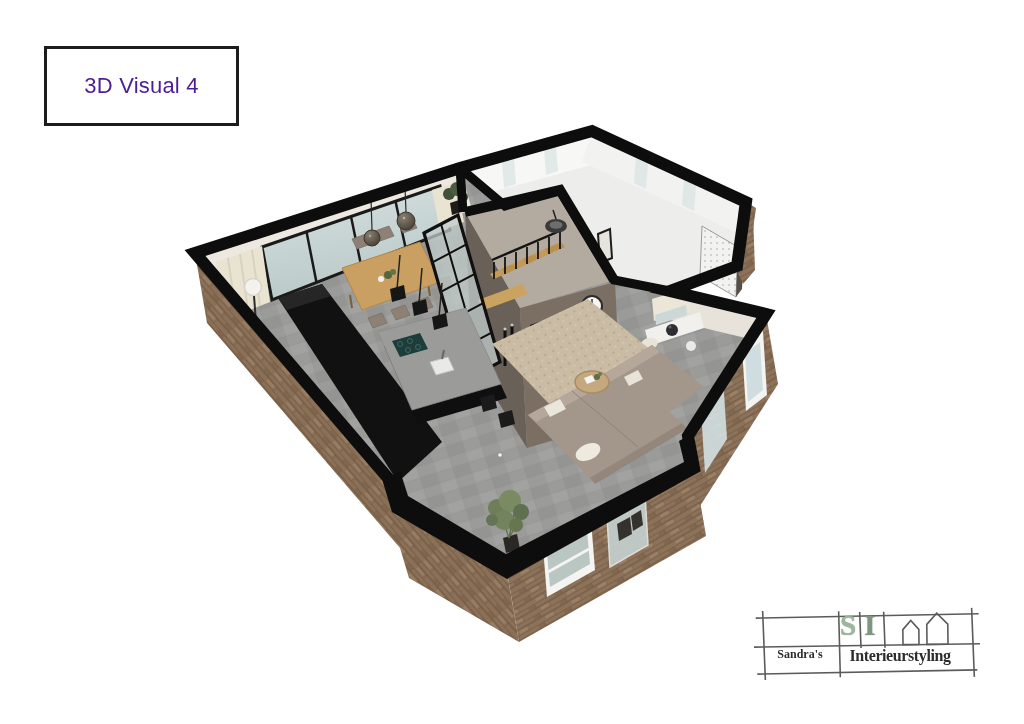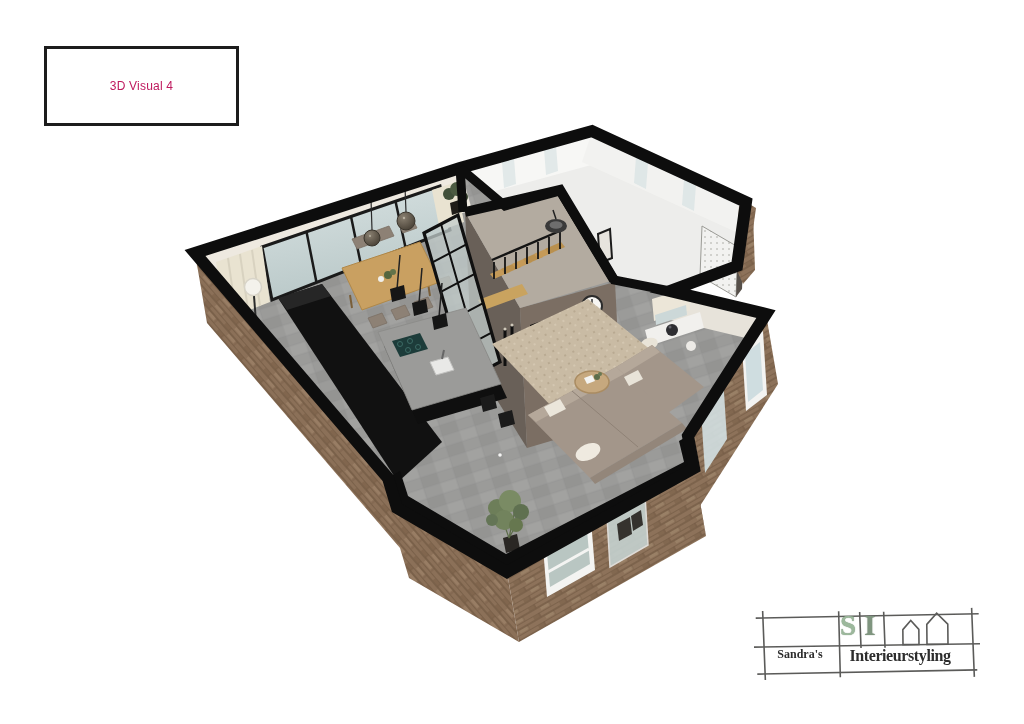--- a/index.html
+++ b/index.html
@@ -2,21 +2,21 @@
 <html><head>
 <meta charset="utf-8">
 <style>
   html,body{margin:0;padding:0;background:#ffffff;}
   .canvas{position:relative;width:1024px;height:724px;background:#ffffff;overflow:hidden;
           font-family:"Liberation Sans",sans-serif;}
   .scene{position:absolute;left:0;top:0;}
   .title-box{position:absolute;left:44px;top:46px;width:189px;height:74px;
              border:3px solid #1c1c1c;background:#ffffff;display:flex;
              align-items:center;justify-content:center;}
-  .title-box span{font-size:12px;color:#be185d;letter-spacing:.2px;}
+  .title-box span{font-size:22px;color:#4c1d95;letter-spacing:.2px;}
   .logo{position:absolute;left:752px;top:606px;width:232px;height:76px;}
   .logo .cell{position:absolute;text-align:center;font-family:"Liberation Serif",serif;font-weight:bold;}
   .logo .initial{font-size:29px;line-height:1;}
   .logo .s{left:84px;top:5px;width:24px;color:#9cb89c;text-shadow:0 0 1px #6f8a6f;}
   .logo .i{left:110px;top:5px;width:16px;color:#7f957f;text-shadow:0 0 1px #5d735d;}
   .logo .name1{left:10px;top:41px;width:76px;font-size:12px;color:#2d2d2d;}
   .logo .name2{left:88px;top:41px;width:120px;font-size:16px;color:#2d2d2d;letter-spacing:-.4px;}
 </style>
 </head>
 <body>

